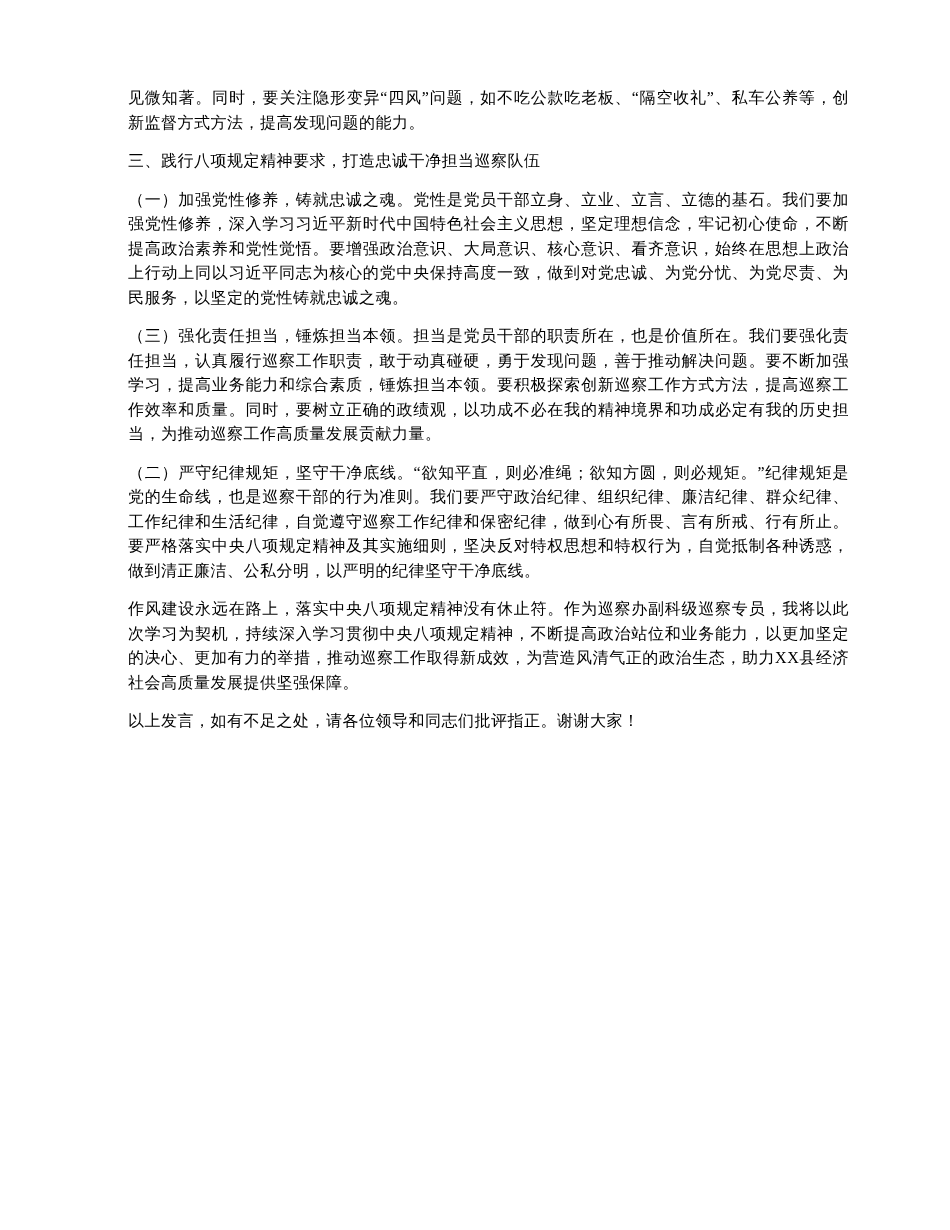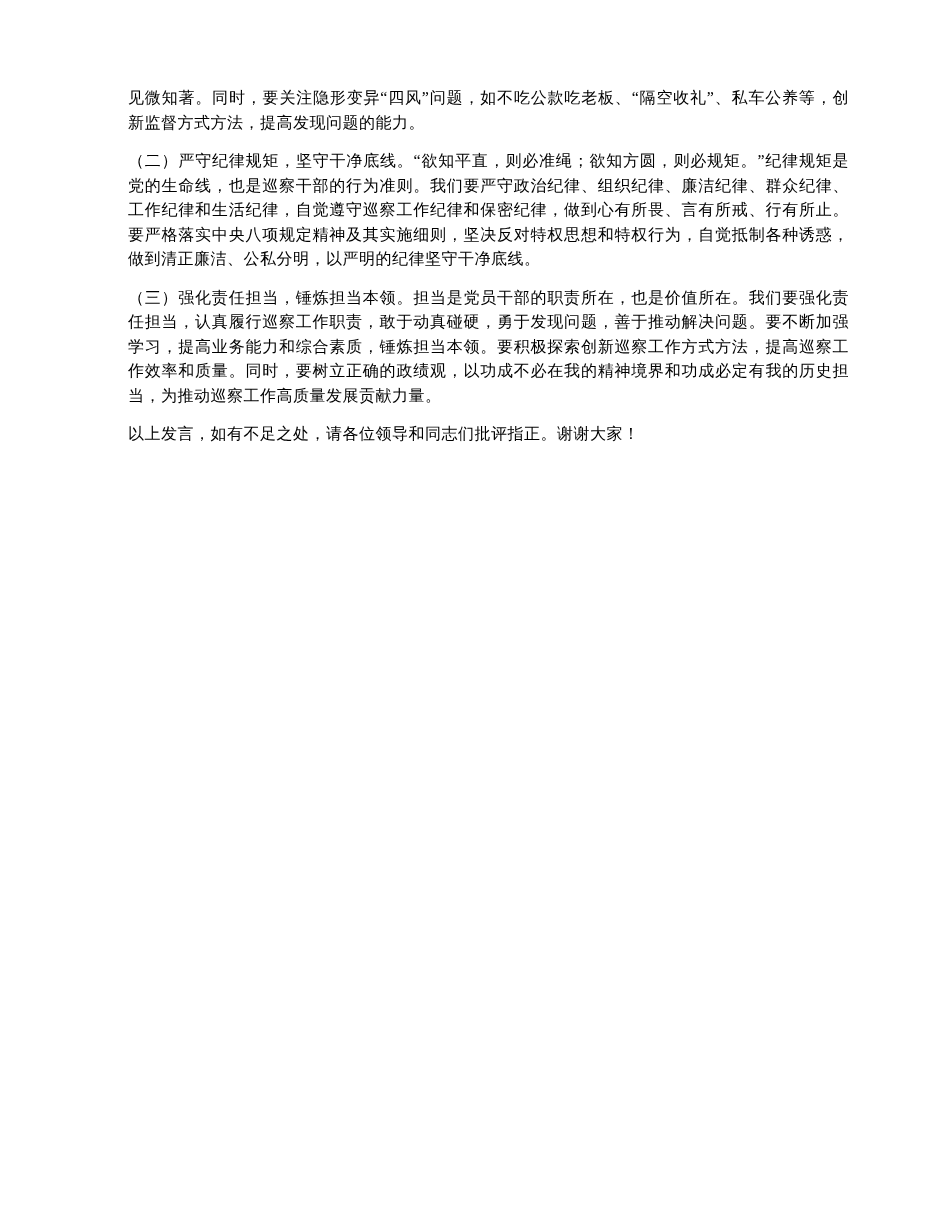--- a/index.html
+++ b/index.html
@@ -33,17 +33,20 @@
   .doc-body p.heading {
     text-align: left;
   }
 </style>
 </head>
 <body>
 
 <div class="doc-page">
   <div class="doc-body">
     <p>见微知著。同时，要关注隐形变异“四风”问题，如不吃公款吃老板、“隔空收礼”、私车公养等，创新监督方式方法，提高发现问题的能力。</p>
+    <p class="heading">三、践行八项规定精神要求，打造忠诚干净担当巡察队伍</p>
+    <p>（一）加强党性修养，铸就忠诚之魂。党性是党员干部立身、立业、立言、立德的基石。我们要加强党性修养，深入学习习近平新时代中国特色社会主义思想，坚定理想信念，牢记初心使命，不断提高政治素养和党性觉悟。要增强政治意识、大局意识、核心意识、看齐意识，始终在思想上政治上行动上同以习近平同志为核心的党中央保持高度一致，做到对党忠诚、为党分忧、为党尽责、为民服务，以坚定的党性铸就忠诚之魂。</p>
+    <p>（三）强化责任担当，锤炼担当本领。担当是党员干部的职责所在，也是价值所在。我们要强化责任担当，认真履行巡察工作职责，敢于动真碰硬，勇于发现问题，善于推动解决问题。要不断加强学习，提高业务能力和综合素质，锤炼担当本领。要积极探索创新巡察工作方式方法，提高巡察工作效率和质量。同时，要树立正确的政绩观，以功成不必在我的精神境界和功成必定有我的历史担当，为推动巡察工作高质量发展贡献力量。</p>
     <p>（二）严守纪律规矩，坚守干净底线。“欲知平直，则必准绳；欲知方圆，则必规矩。”纪律规矩是党的生命线，也是巡察干部的行为准则。我们要严守政治纪律、组织纪律、廉洁纪律、群众纪律、工作纪律和生活纪律，自觉遵守巡察工作纪律和保密纪律，做到心有所畏、言有所戒、行有所止。要严格落实中央八项规定精神及其实施细则，坚决反对特权思想和特权行为，自觉抵制各种诱惑，做到清正廉洁、公私分明，以严明的纪律坚守干净底线。</p>
-    <p>（三）强化责任担当，锤炼担当本领。担当是党员干部的职责所在，也是价值所在。我们要强化责任担当，认真履行巡察工作职责，敢于动真碰硬，勇于发现问题，善于推动解决问题。要不断加强学习，提高业务能力和综合素质，锤炼担当本领。要积极探索创新巡察工作方式方法，提高巡察工作效率和质量。同时，要树立正确的政绩观，以功成不必在我的精神境界和功成必定有我的历史担当，为推动巡察工作高质量发展贡献力量。</p>
+    <p>作风建设永远在路上，落实中央八项规定精神没有休止符。作为巡察办副科级巡察专员，我将以此次学习为契机，持续深入学习贯彻中央八项规定精神，不断提高政治站位和业务能力，以更加坚定的决心、更加有力的举措，推动巡察工作取得新成效，为营造风清气正的政治生态，助力XX县经济社会高质量发展提供坚强保障。</p>
     <p>以上发言，如有不足之处，请各位领导和同志们批评指正。谢谢大家！</p>
   </div>
 </div>
 
 </body></html>

